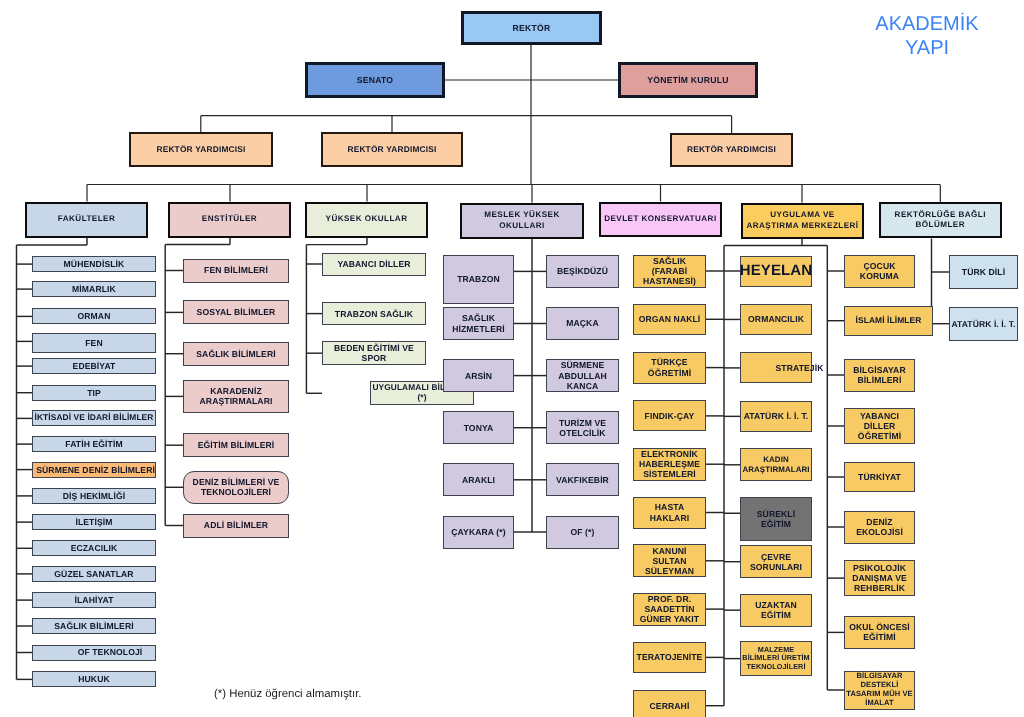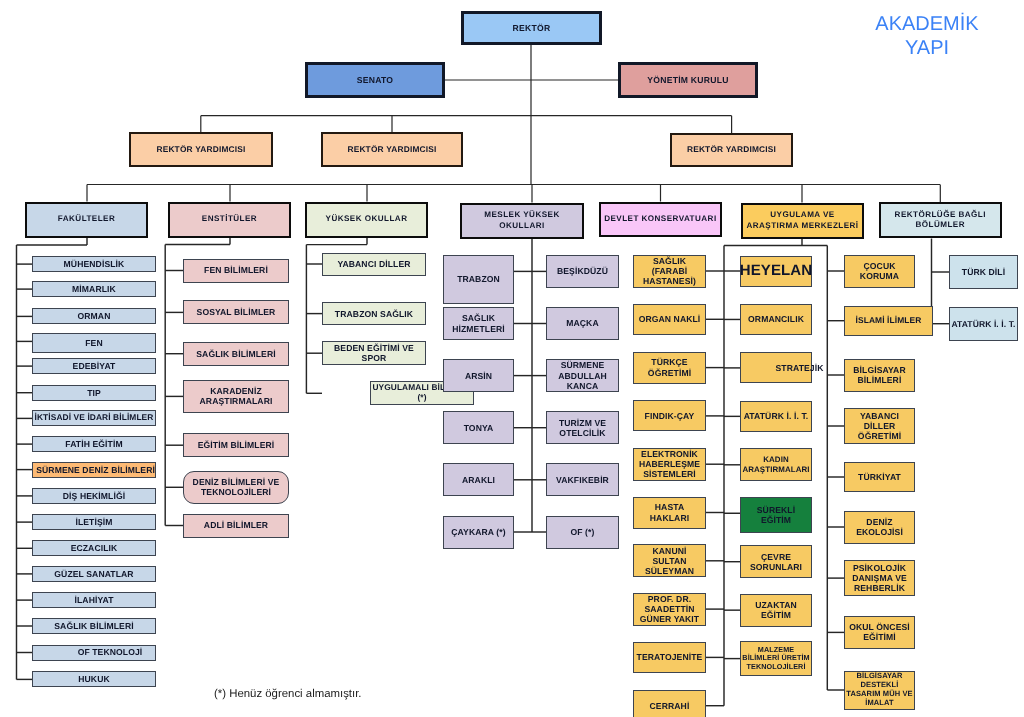--- a/index.html
+++ b/index.html
@@ -339,21 +339,21 @@
 <div class="box leaf" style="left:740px;top:352.4px;width:72px;height:31px;background:#F7CA63;font-size:8.6px;padding-left:47px;">
       <span>STRATEJİK</span>
     </div>
 <div class="box leaf" style="left:740px;top:400.9px;width:72px;height:31px;background:#F7CA63;font-size:8.6px;">
       <span>ATATÜRK İ. İ. T.</span>
     </div>
 <div class="box leaf" style="left:740px;top:448.3px;width:72px;height:33px;background:#F7CA63;font-size:7.91px;">
       <span>KADIN
 ARAŞTIRMALARI</span>
     </div>
-<div class="box leaf" style="left:740px;top:496.8px;width:72px;height:36px;background:#15803d;font-size:8.6px;">
+<div class="box leaf" style="left:740px;top:496.8px;width:72px;height:44px;background:#737373;font-size:8.6px;">
       <span>SÜREKLİ
 EĞİTİM</span>
     </div>
 <div class="box leaf" style="left:740px;top:545.2px;width:72px;height:33px;background:#F7CA63;font-size:8.6px;">
       <span>ÇEVRE
 SORUNLARI</span>
     </div>
 <div class="box leaf" style="left:740px;top:593.7px;width:72px;height:33px;background:#F7CA63;font-size:8.6px;">
       <span>UZAKTAN
 EĞİTİM</span>

